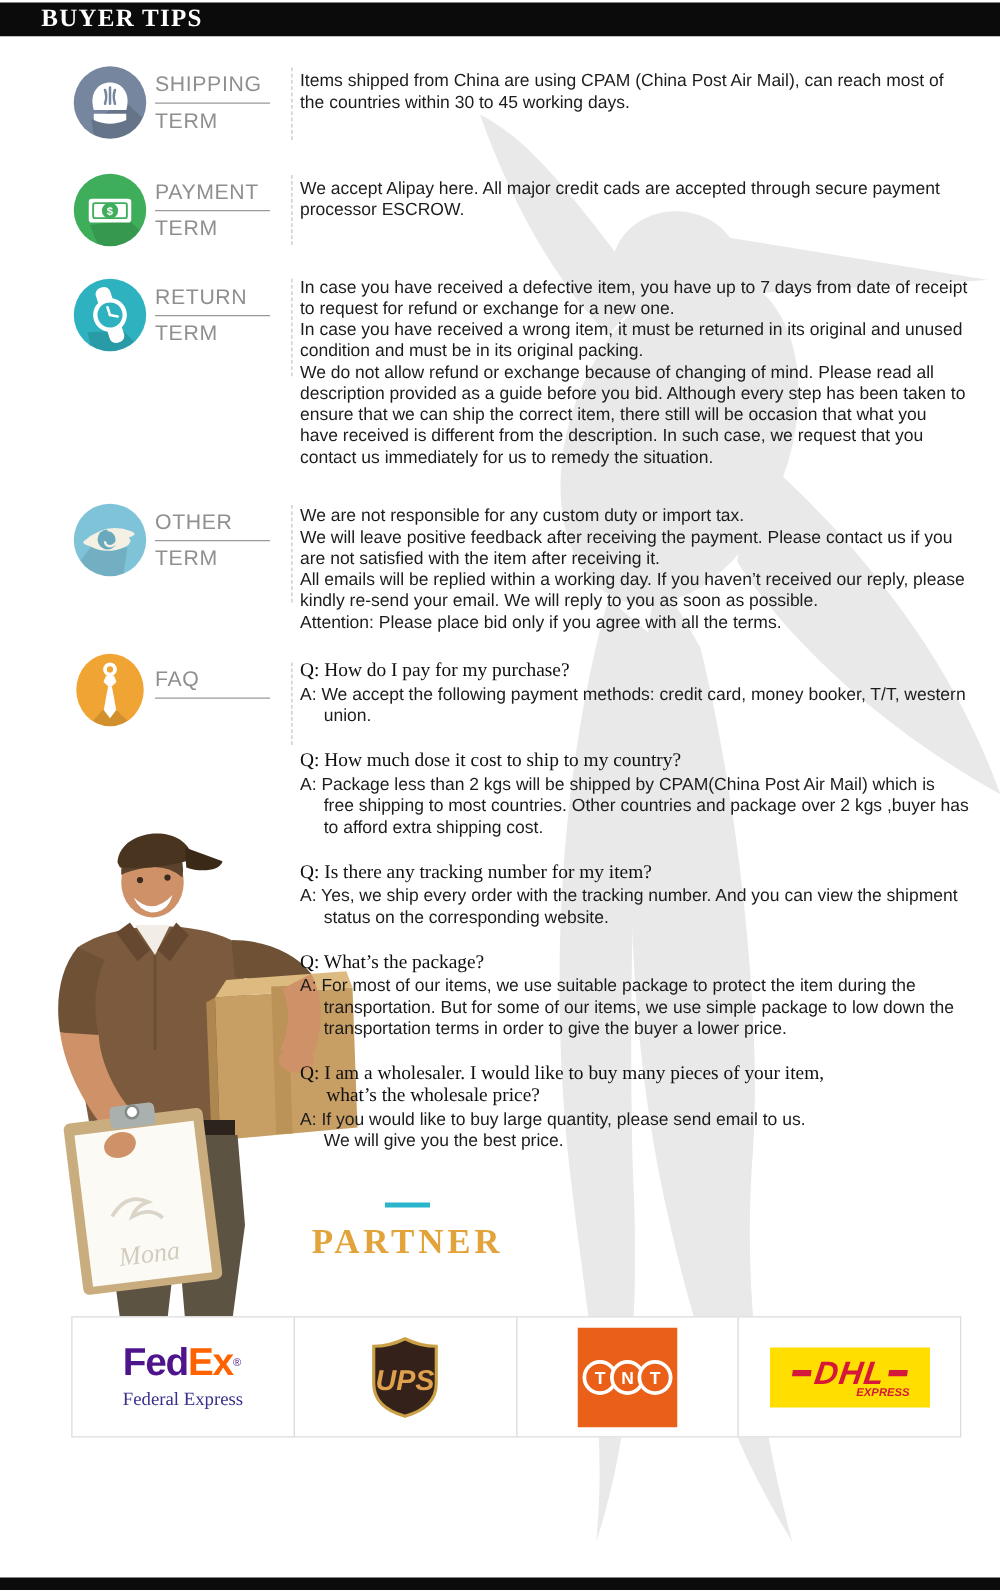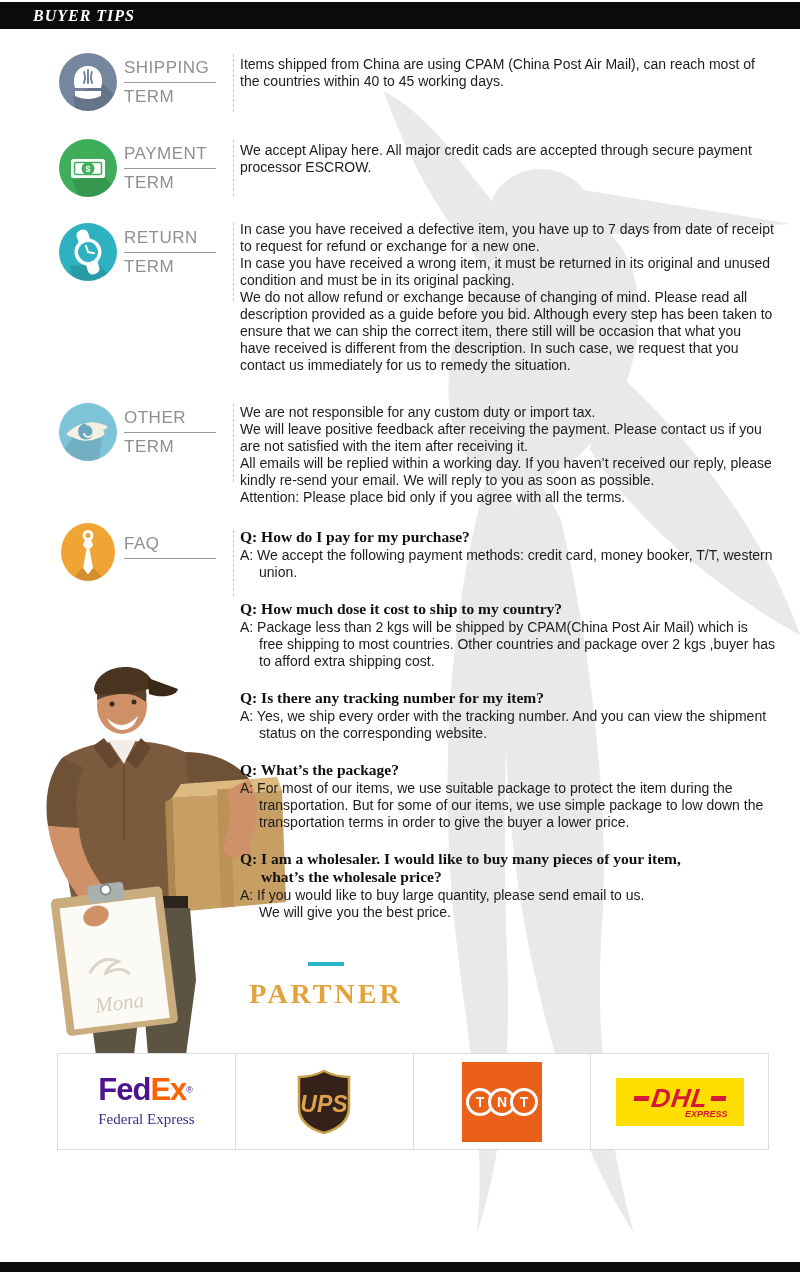--- a/index.html
+++ b/index.html
@@ -1,36 +1,36 @@
 <!DOCTYPE html>
 <html><head>
 <meta charset="utf-8">
 <style>
   html,body{margin:0;padding:0;background:#fff;}
   .page{position:relative;width:800px;height:1274px;background:#fff;overflow:hidden;
         font-family:"Liberation Sans",sans-serif;color:#1c1c1c;}
   
   .topbar{position:absolute;left:0;top:2px;width:800px;height:27px;background:#0b0b0b;z-index:6;}
   .topbar .title{display:inline-block;margin-left:33px;color:#fff;font-family:"Liberation Serif",serif;
-        font-weight:bold;font-size:16px;line-height:27px;letter-spacing:1px;font-style:italic;}
+        font-weight:bold;font-size:20px;line-height:27px;letter-spacing:1px;}
   .botbar{position:absolute;left:0;top:1262px;width:800px;height:10px;background:#0b0b0b;z-index:6;}
   
   .bird{position:absolute;left:330px;top:55px;width:490px;height:1210px;z-index:0;}
   
   .term-icon{position:absolute;left:58px;width:60px;height:60px;z-index:2;}
   .term-label{position:absolute;left:124px;width:92px;z-index:2;color:#8f8f8f;font-size:17px;letter-spacing:.5px;}
   .term-label .lab-top{padding-bottom:4px;border-bottom:1px solid #9a9a9a;}
   .term-label .lab-bot{padding-top:4px;}
   .vsep{position:absolute;left:233px;width:0;border-left:1px dashed #c4c4c4;z-index:1;}
   .term-text{position:absolute;left:240px;width:535px;font-size:14px;line-height:17px;
         white-space:pre-wrap;z-index:3;}
   
   .faq-list{position:absolute;left:240px;top:528px;width:535px;z-index:3;}
   .faq-item{margin-bottom:19px;}
-  .faq-q{font-family:"Liberation Serif",serif;font-weight:bold;font-size:15.5px;line-height:18px;color:#101010;
+  .faq-q{font-family:"Liberation Serif",serif;font-weight:normal;font-size:15.5px;line-height:18px;color:#101010;
         white-space:pre-wrap;padding-left:21px;text-indent:-21px;}
   .faq-a{font-size:14px;line-height:17px;white-space:pre-wrap;padding-left:19px;text-indent:-19px;margin-top:1px;}
   
   .man{position:absolute;left:0;top:640px;width:300px;height:415px;z-index:2;}
   
   .partner{position:absolute;left:0;top:962px;width:652px;text-align:center;z-index:3;}
   .partner-dash{width:36px;height:4px;margin:0 auto 12px;}
   .partner-title{font-family:"Liberation Serif",serif;font-weight:bold;font-size:28px;letter-spacing:3px;}
   
   .logos{position:absolute;left:57px;top:1053px;width:712px;height:97px;display:flex;z-index:4;}
@@ -88,21 +88,21 @@
           <path d="M34 20 q-2 5 0 11"></path>
           <path d="M30 18 v13"></path>
       </g>
     </svg>
   </div>
   <div class="term-label" style="top:58px">
     <div class="lab-top">SHIPPING</div>
     <div class="lab-bot">TERM</div>
   </div>
   <div class="vsep" style="top:54px;height:58px"></div>
-  <div class="term-text" style="top:56px">Items shipped from China are using CPAM (China Post Air Mail), can reach most of the countries within 40 to 45 working days.</div>
+  <div class="term-text" style="top:56px">Items shipped from China are using CPAM (China Post Air Mail), can reach most of the countries within 30 to 45 working days.</div>
 
   <div class="term-icon" style="top:138px">
     <svg viewBox="0 0 60 60">
       <defs>
           <clipPath id="cp2">
             <circle cx="30" cy="30" r="29"></circle>
           </clipPath>
         </defs>
       <circle cx="30" cy="30" r="29" fill="#3fae5b"></circle>
       <path clip-path="url(#cp2)" d="M45 38 L62 54 L62 62 L22 62 L14 42 Z" fill="rgba(0,0,0,0.13)"></path>

